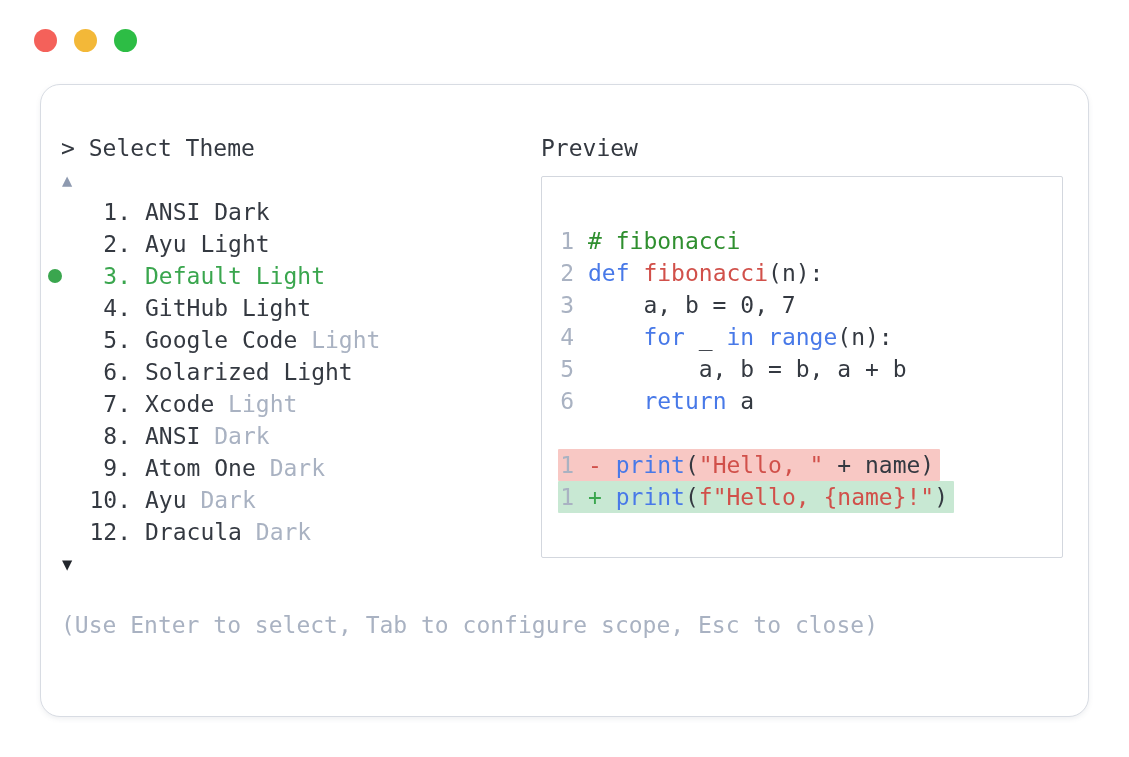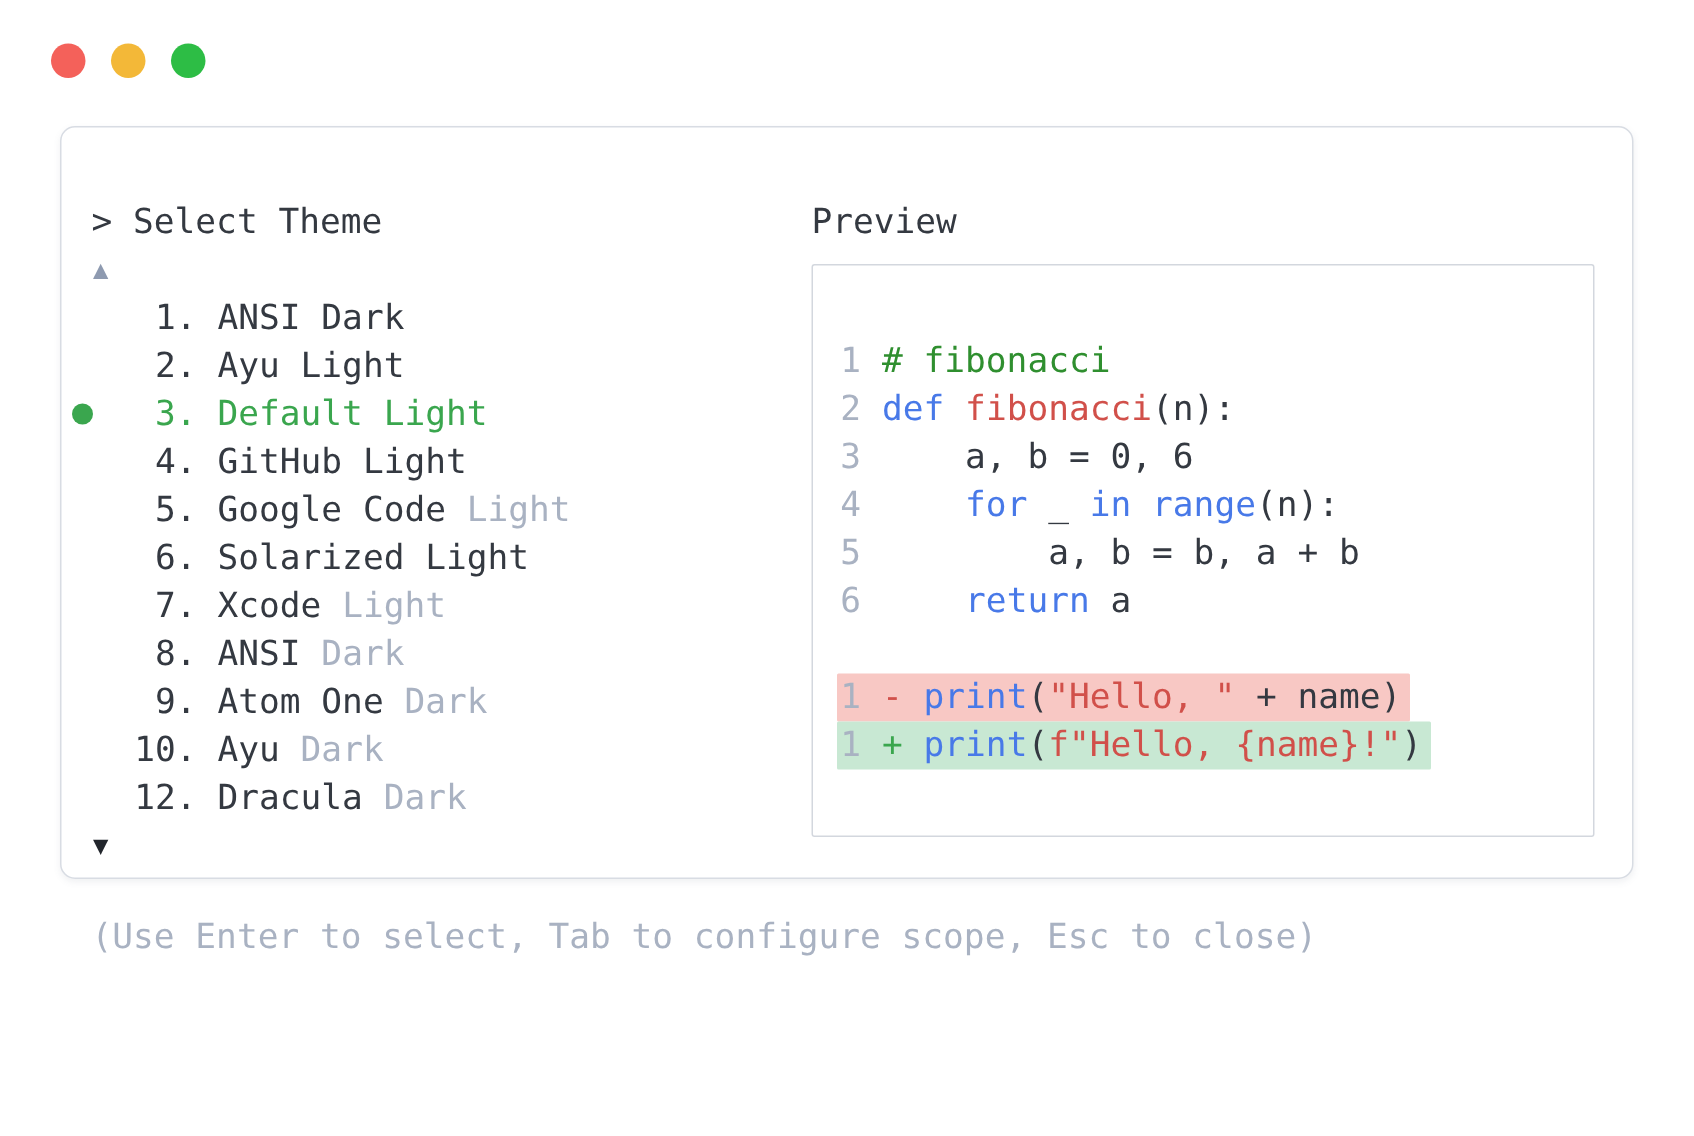--- a/index.html
+++ b/index.html
@@ -9,22 +9,22 @@
     font-size: 23px; line-height: 32px;
     --dark: #343941; --muted: #a9b2c2; --accent: #3aa64e;
     --comment: #2f8f2f; --blue: #4879e8; --red: #d1504a;
     --rm-bg: #f8c8c4; --add-bg: #c8e8d3;
   }
 
   .traffic-lights { position: absolute; top: 29px; left: 34px; display: flex; gap: 17px; }
   .tl-dot { width: 23px; height: 23px; border-radius: 50%; }
 
   .panel {
-    position: absolute; left: 40px; top: 84px; width: 1049px; height: 502px;
-    border: 1.5px solid #d8dce3; border-radius: 10px; background: #ffffff;
+    position: absolute; left: 40px; top: 84px; width: 1049px; height: 633px;
+    border: 1.5px solid #d8dce3; border-radius: 20px; background: #ffffff;
     box-sizing: border-box; box-shadow: 0 2px 5px rgba(100,110,130,0.10);
   }
   .columns { display: flex; padding: 47px 20px 0 20px; }
   .left-col { width: 480px; flex: none; }
   .right-col { flex: 1; }
 
   .prompt { color: var(--dark); height: 32px; white-space: pre; }
   .scroll-ind { height: 32px; font-size: 17px; line-height: 32px; padding-left: 1px; }
   .scroll-ind.up { color: #8e9ab0; }
   .scroll-ind.down { color: #22262c; }
@@ -92,21 +92,21 @@
           <div class="theme-row"><span class="num">12.</span><span class="label"><span>Dracula</span><span class="muted-part"> Dark</span></span></div>
         </div>
       <div class="scroll-ind down">▼</div>
     </div>
 
     <div class="right-col">
       <div class="preview-title">Preview</div>
       <div class="preview-box" id="code-preview">
           <div class="code-line"><span class="ln">1</span><span class="toks"><span class="tok-comment"># fibonacci</span></span></div>
           <div class="code-line"><span class="ln">2</span><span class="toks"><span class="tok-kw">def</span><span class="tok-pl"> </span><span class="tok-fn">fibonacci</span><span class="tok-pl">(n):</span></span></div>
-          <div class="code-line"><span class="ln">3</span><span class="toks"><span class="tok-pl">    a, b = 0, 6</span></span></div>
+          <div class="code-line"><span class="ln">3</span><span class="toks"><span class="tok-pl">    a, b = 0, 7</span></span></div>
           <div class="code-line"><span class="ln">4</span><span class="toks"><span class="tok-pl">    </span><span class="tok-kw">for</span><span class="tok-pl"> _ </span><span class="tok-kw">in</span><span class="tok-pl"> </span><span class="tok-kw">range</span><span class="tok-pl">(n):</span></span></div>
           <div class="code-line"><span class="ln">5</span><span class="toks"><span class="tok-pl">        a, b = b, a + b</span></span></div>
           <div class="code-line"><span class="ln">6</span><span class="toks"><span class="tok-pl">    </span><span class="tok-kw">return</span><span class="tok-pl"> a</span></span></div>
           <div class="code-line"><span class="ln"></span><span class="toks"></span></div>
           <div class="code-line"><span class="hl removed"><span class="ln">1</span><span class="toks"><span class="tok-minus">- </span><span class="tok-kw">print</span><span class="tok-pl">(</span><span class="tok-str">"Hello, "</span><span class="tok-pl"> + name)</span></span></span></div>
           <div class="code-line"><span class="hl added"><span class="ln">1</span><span class="toks"><span class="tok-plus">+ </span><span class="tok-kw">print</span><span class="tok-pl">(</span><span class="tok-str">f"Hello, {name}!"</span><span class="tok-pl">)</span></span></span></div>
         </div>
     </div>
 
   </div>

